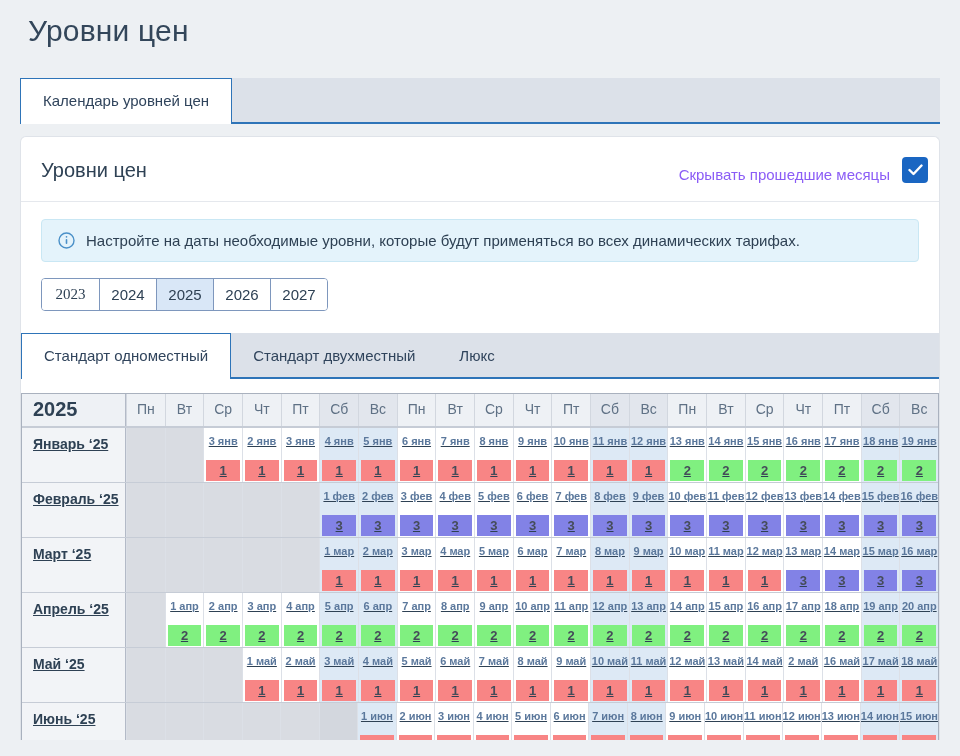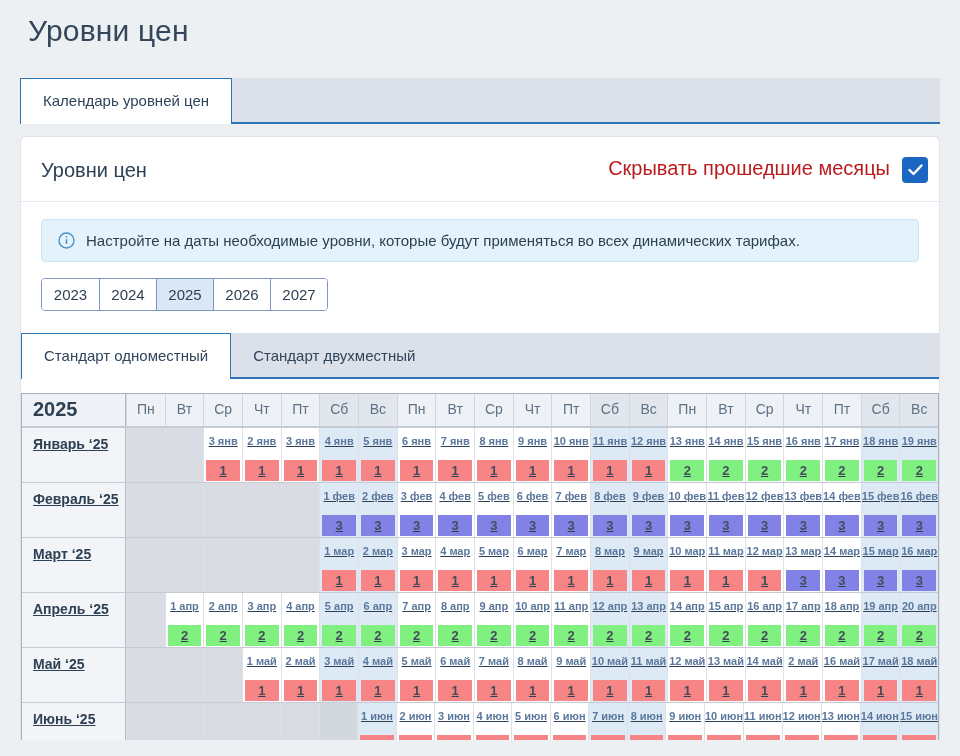--- a/index.html
+++ b/index.html
@@ -16,32 +16,32 @@
   
   .tabbar { display:flex; align-items:flex-end; background:#dce1e9; border-bottom:2px solid #2e74b8; }
   .tabbar.main { margin:30px 20px 0; }
   .tab { padding:13px 22px; font-size:15px; color:#30445c; cursor:pointer; white-space:nowrap; background:transparent; }
   .tab.active { background:#ffffff; border:1px solid #2e74b8; border-bottom:none; margin-bottom:-2px; padding-bottom:15px; position:relative; z-index:2; }
 
   
   .panel { margin:12px 20px 0; background:#ffffff; border:1px solid #dfe3e9; border-bottom:none; border-radius:6px 6px 0 0; height:604px; overflow:hidden; }
   .panel-head { display:flex; justify-content:space-between; align-items:center; padding:20px 11px 18px 20px; border-bottom:1px solid #e5e8ed; }
   .panel-title { font-size:20px; color:#2e4154; }
-  .hide-past { display:flex; align-items:flex-start; gap:12px; font-size:20px; color:#b91c1c; }
+  .hide-past { display:flex; align-items:flex-end; gap:12px; font-size:15px; color:#8b5cf6; }
   .checkbox { width:26px; height:26px; border-radius:4px; background:#1a66c2; display:flex; align-items:center; justify-content:center; cursor:pointer; }
   .checkbox svg { display:block; }
 
   
   .banner { display:flex; align-items:center; gap:11px; margin:17px 20px 0; background:#e4f3fb; border:1px solid #c9e7f4; border-radius:4px; padding:12px 16px; font-size:15px; color:#2e4154; }
   .info-icon { flex:none; display:flex; }
 
   
   .years { display:inline-flex; margin:16px 0 0 20px; border:1px solid #7e97bd; border-radius:4px; overflow:hidden; background:#fff; }
   .year { padding:7px 0; width:57px; text-align:center; font-size:15px; color:#2e4154; border-left:1px solid #7e97bd; cursor:pointer; background:#fff; }
-  .year:first-child { border-left:none; }
+  .year:first-child { border-left:none;font-family:Liberation Serif, serif; }
   .year.selected { background:#d9e7f7; }
 
   .tabbar.rooms { margin:22px 0 0; }
   .tabbar.rooms .tab.active { border-left-color:#2e74b8; }
 
   
   .cal { margin-top:14px; border:1px solid #a9b1be; border-bottom:none; }
   .cal-row { display:flex; border-top:1px solid #c6ccd6; }
   .cal-row:first-child { border-top:none; }
   .cal-month-col { flex:none; width:104px; background:#f2f4f7; border-right:1px solid #b3bac7; padding:8px 10px 0 11px; }
@@ -97,20 +97,21 @@
         <div class="year">2023</div>
         <div class="year">2024</div>
         <div class="year selected">2025</div>
         <div class="year">2026</div>
         <div class="year">2027</div>
       </div>
 
     <div class="tabbar rooms" id="room-tabs">
         <div class="tab active">Стандарт одноместный</div>
         <div class="tab">Стандарт двухместный</div>
+        <div class="tab">Люкс</div>
       </div>
 
     <div class="cal" id="cal">
         <div class="cal-row cal-header">
           <div class="cal-month-col cal-year">2025</div>
           <div class="cal-h">Пн</div>
           <div class="cal-h">Вт</div>
           <div class="cal-h">Ср</div>
           <div class="cal-h">Чт</div>
           <div class="cal-h">Пт</div>

